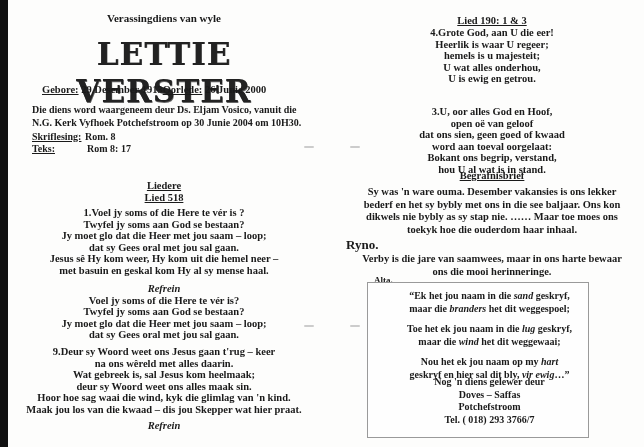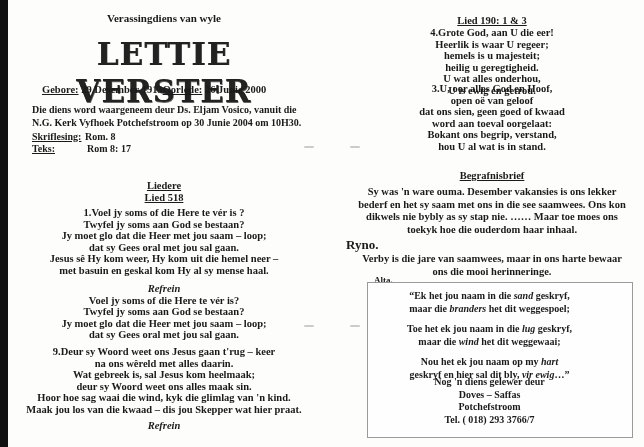--- a/index.html
+++ b/index.html
@@ -20,21 +20,21 @@
     .readings .rl { text-decoration: underline; width: 53px; }
     .readings .rl.teks { width: 53px; }
     .readings .rv2 { padding-left: 2px; }
     .liedere { position: absolute; top: 180px; left: 0; width: 312px; text-align: center; font-size: 10.5px; font-weight: bold; line-height: 11.5px; }
     .verse { position: absolute; left: 0; width: 312px; text-align: center; font-size: 10.5px; font-weight: bold; line-height: 11.5px; }
     .refrein-label { font-style: italic; }
     .r-head { position: absolute; top: 15px; left: 0; width: 300px; text-align: center; font-size: 10.5px; font-weight: bold; line-height: 11.5px; }
     .r-verse { position: absolute; left: 0; width: 300px; text-align: center; font-size: 10.5px; font-weight: bold; line-height: 11.5px; }
     .letter { position: absolute; left: 0; width: 300px; text-align: center; font-size: 10.5px; font-weight: bold; line-height: 12.5px; }
     .sig { position: absolute; left: 4px; font-size: 13px; font-weight: bold; }
-    .poem-box { position: absolute; left: 25px; top: 282px; width: 266px; height: 156px; border: 1px solid #9a9a9a; background: #fefefe; }
+    .poem-box { position: absolute; left: 25px; top: 282px; width: 222px; height: 156px; border: 1px solid #9a9a9a; background: #fefefe; }
     .poem { position: absolute; top: 7px; left: 0; width: 243px; text-align: center; font-size: 10px; font-weight: bold; line-height: 12.5px; }
     .poem .gap { height: 8px; }
     .poem i { font-style: italic; }
     .contact { position: absolute; top: 93px; left: 0; width: 243px; text-align: center; font-size: 10px; font-weight: bold; line-height: 12.5px; }
     .fold-mark { position: absolute; width: 10px; height: 2px; background: #ccc; border-radius: 2px; }
   </style>
 </head>
 <body>
 
 <div class="left-strip"></div>
@@ -113,39 +113,38 @@
   <div class="fold-mark" style="left:296px;top:325px;"></div>
   <div class="fold-mark" style="left:342px;top:325px;"></div>
 
   <div class="col-right">
     <div class="r-head u">Lied 190: 1 &amp; 3</div>
 
     <div class="r-verse" style="top:27px;">
       <div>4.Grote God, aan U die eer!</div>
       <div>Heerlik is waar U regeer;</div>
       <div>hemels is u majesteit;</div>
-      <div>heilig u geregtigheid.</div>
       <div>U wat alles onderhou,</div>
       <div>U is ewig en getrou.</div>
     </div>
 
-    <div class="r-verse" style="top:83px;">
+    <div class="r-verse" style="top:106px;">
       <div>3.U, oor alles God en Hoof,</div>
       <div>open oë van geloof</div>
       <div>dat ons sien, geen goed of kwaad</div>
       <div>word aan toeval oorgelaat:</div>
       <div>Bokant ons begrip, verstand,</div>
       <div>hou U al wat is in stand.</div>
     </div>
 
     <div class="r-head u" style="top:170px;">Begrafnisbrief</div>
 
     <div class="letter" style="top:186px;">
       <div>Sy was 'n ware ouma. Desember vakansies is ons lekker</div>
-      <div>bederf en het sy saam met ons in die see saamwees. Ons kon</div>
+      <div>bederf en het sy bybly met ons in die see baljaar. Ons kon</div>
       <div>dikwels nie bybly as sy stap nie. …… Maar toe moes ons</div>
       <div>toekyk hoe die ouderdom haar inhaal.</div>
     </div>
     <div class="sig" style="top:237px;">Ryno.</div>
 
     <div class="letter" style="top:253px;">
       <div>Verby is die jare van saamwees, maar in ons harte bewaar</div>
       <div>ons die mooi herinneringe.</div>
     </div>
     <div class="sig" style="top:275px;font-size:9px;margin-left:28px;">Alta.</div>

